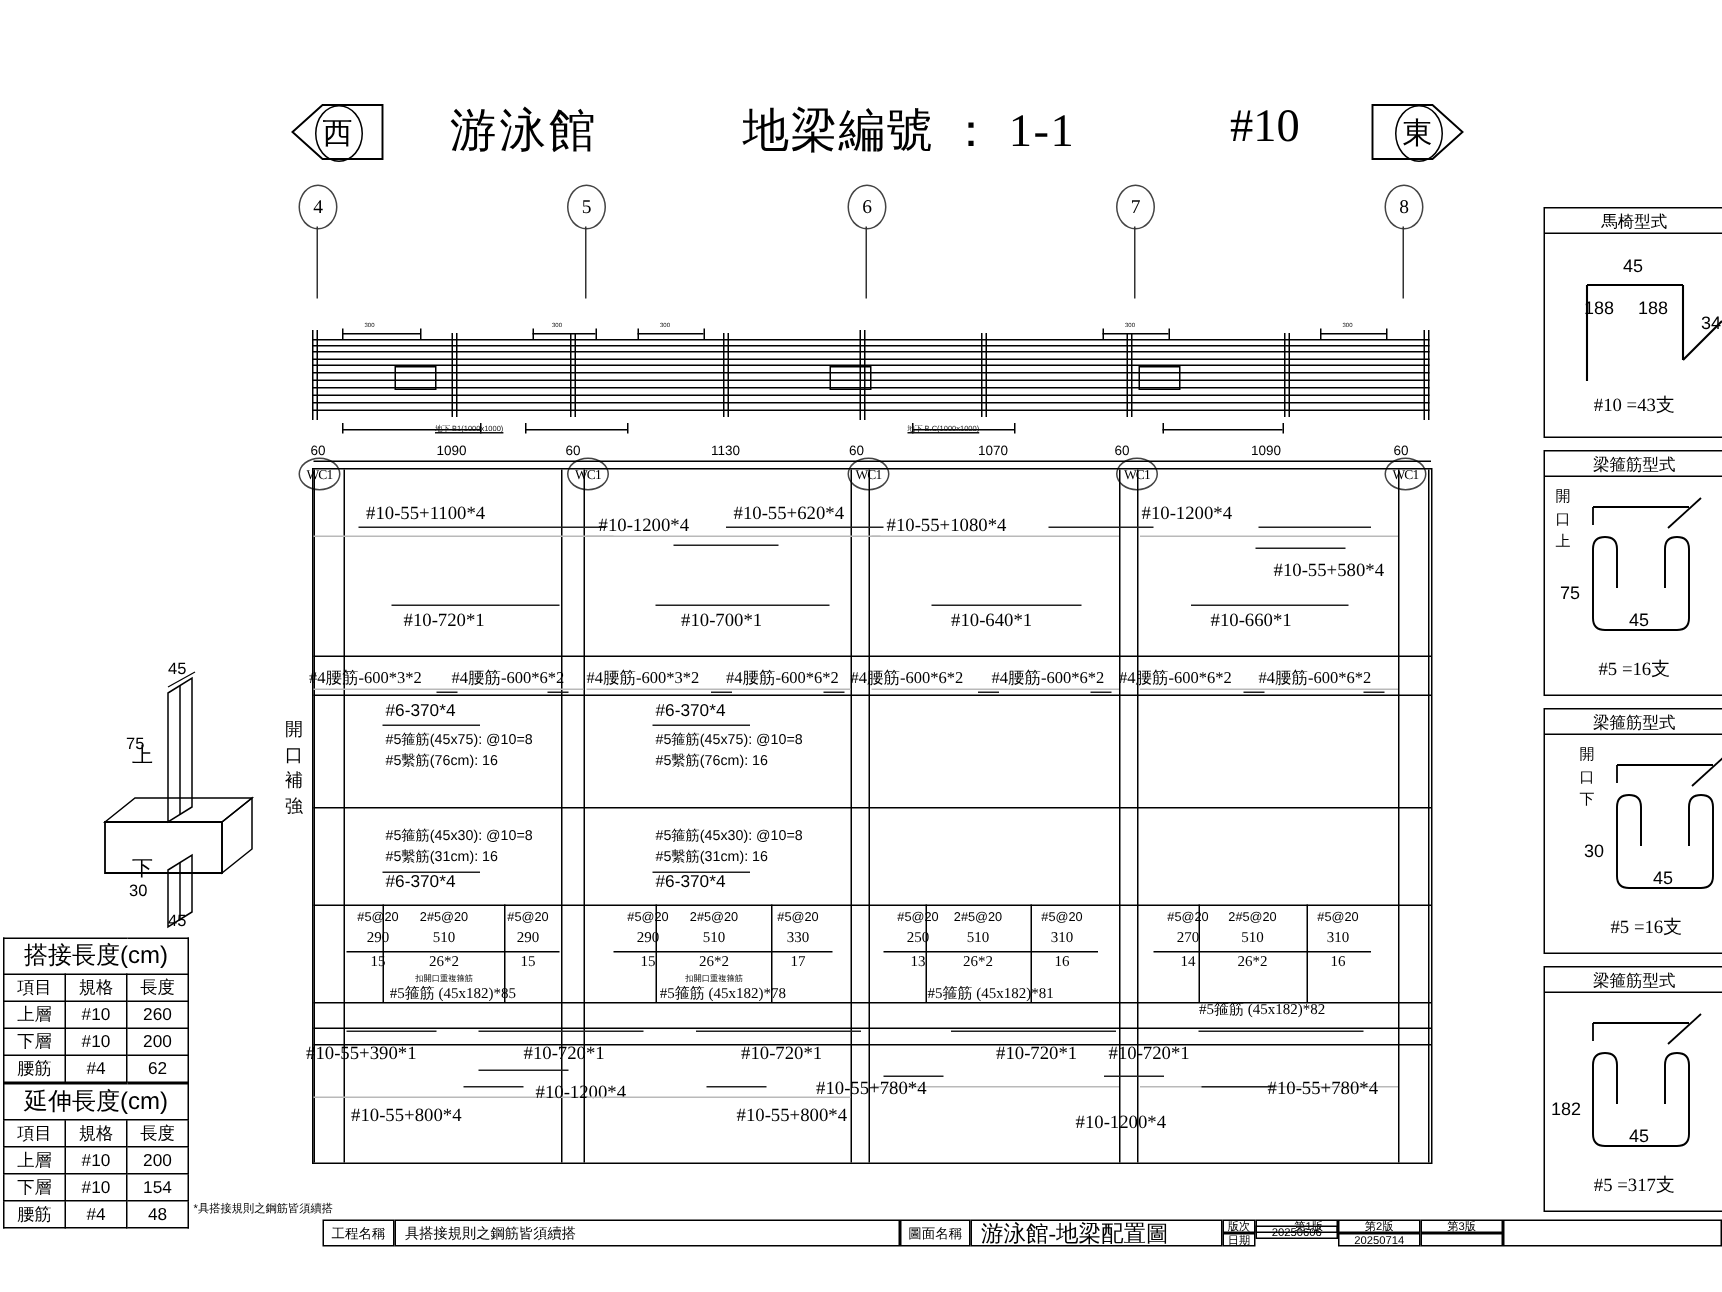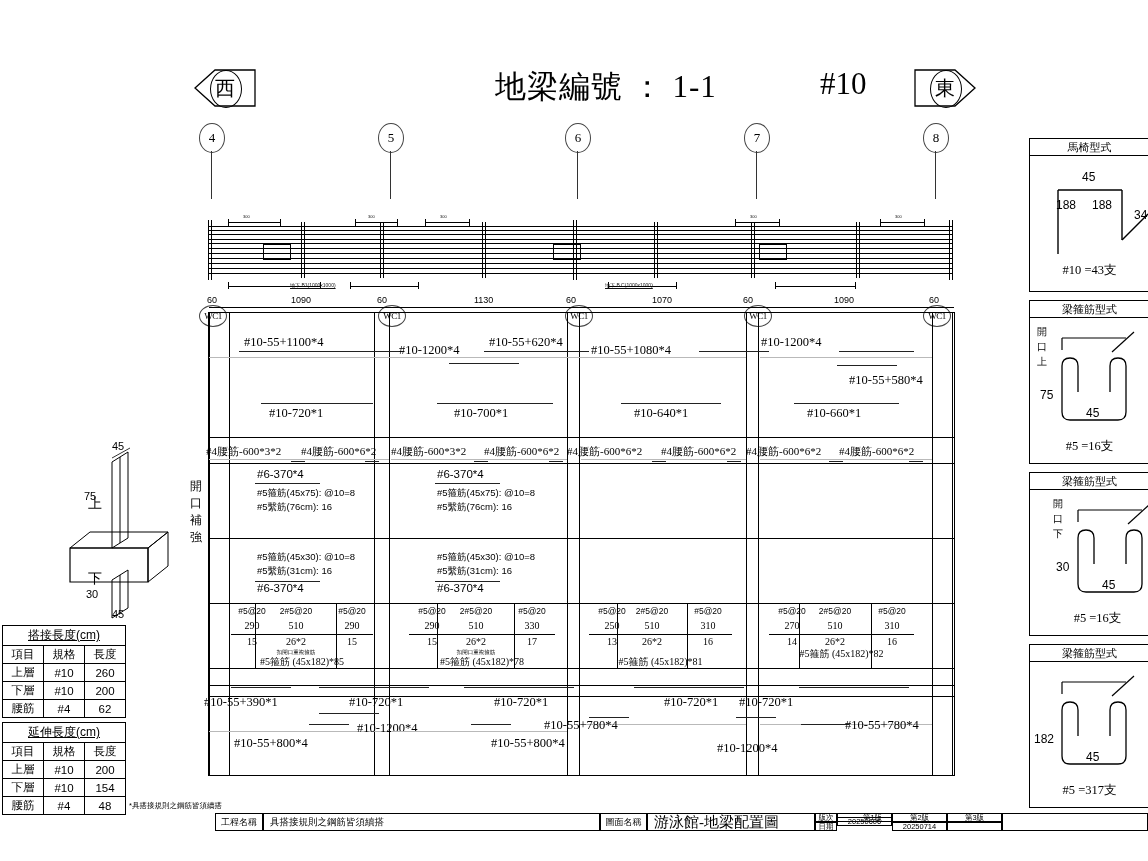--- a/index.html
+++ b/index.html
@@ -45,21 +45,21 @@
            font-family:"Liberation Sans",sans-serif;}
   .stirnum{position:absolute;font-size:10px;white-space:nowrap;text-align:center;}
   .stirsum{position:absolute;font-size:10px;white-space:nowrap;text-align:center;}
   .tinycn{position:absolute;font-size:5.5px;white-space:nowrap;text-align:center;
           font-family:"Liberation Sans",sans-serif;}
 
   
   .ltab{position:absolute;border-collapse:collapse;font-family:"Liberation Sans",sans-serif;}
   .ltab td,.ltab th{border:1px solid #000;text-align:center;font-size:11.5px;
       font-weight:normal;padding:1px 0;}
-  .ltab .hdr{font-size:12px;text-decoration:underline;}
+  .ltab .hdr{font-size:16px;}
   #lap-table{left:2px;top:625px;width:124px;}
   #ext-table{left:2px;top:722px;width:124px;}
   #lap-note{left:129px;top:801px;font-size:7.5px;font-family:"Liberation Sans",sans-serif;white-space:nowrap;}
 
   
   #iso{left:60px;top:440px;width:150px;height:180px;}
   #iso svg{position:absolute;left:0;top:0;}
   .isotxt{position:absolute;font-size:11px;font-family:"Liberation Sans",sans-serif;}
   #openreinf{position:absolute;left:188px;top:478px;width:16px;font-size:12px;
     line-height:17px;text-align:center;font-family:"Liberation Sans",sans-serif;}
@@ -88,20 +88,21 @@
 <body>
 
 <div class="abs" id="title-row">
   <div class="dirtag" style="left:193px;top:38px;">
     <svg width="64" height="44" viewBox="0 0 64 44">
         <polygon points="2,22 22,4 62,4 62,40 22,40" fill="none" stroke="#000" stroke-width="1.3"></polygon>
       </svg>
     <div class="dircircle"></div>
     <div class="dchar">西</div>
   </div>
+  <div class="titletext" id="main-title">游泳館</div>
   <div class="titletext" id="beam-label">地梁編號 ： 1-1</div>
   <div class="titletext" id="bar-size-title">#10</div>
   <div class="dirtag" style="left:913px;top:38px;">
     <svg width="64" height="44" viewBox="0 0 64 44">
         <polygon points="62,22 42,4 2,4 2,40 42,40" fill="none" stroke="#000" stroke-width="1.3"></polygon>
       </svg>
     <div class="dircircle"></div>
     <div class="dchar">東</div>
   </div>
 </div>
@@ -363,21 +364,21 @@
   <div class="stirtxt" style="left:552px;top:293px;width:62px;">#5@20</div>
   <div class="stirtxt" style="left:595px;top:293px;width:62px;">2#5@20</div>
   <div class="stirtxt" style="left:652px;top:293px;width:62px;">#5@20</div>
   <div class="stirnum" style="left:552px;top:307px;width:62px;">270</div>
   <div class="stirnum" style="left:595px;top:307px;width:62px;">510</div>
   <div class="stirnum" style="left:652px;top:307px;width:62px;">310</div>
   <div class="ln hl" style="left:560px;top:321px;width:145px;"></div>
   <div class="stirnum" style="left:552px;top:323px;width:62px;">14</div>
   <div class="stirnum" style="left:595px;top:323px;width:62px;">26*2</div>
   <div class="stirnum" style="left:652px;top:323px;width:62px;">16</div>
-  <div class="stirsum" style="left:560px;top:334px;width:145px;">#5箍筋 (45x182)*82</div>
+  <div class="stirsum" style="left:560px;top:353px;width:145px;">#5箍筋 (45x182)*82</div>
   <div class="rebar-line" style="left:590px;top:374px;width:110px;"></div>
   <div class="pcell-txt" style="left:530px;top:382px;">#10-720*1</div>
   <div class="rebar-line" style="left:527px;top:404px;width:40px;"></div>
   <div class="rebar-line light" style="left:551px;top:411px;width:172px;"></div>
   <div class="rebar-line" style="left:592px;top:411px;width:48px;"></div>
   <div class="pcell-txt" style="left:636px;top:405px;">#10-55+780*4</div>
   <div class="pcell-txt" style="left:508px;top:428px;">#10-1200*4</div>
 </div>
 
 <table class="ltab" id="lap-table">

